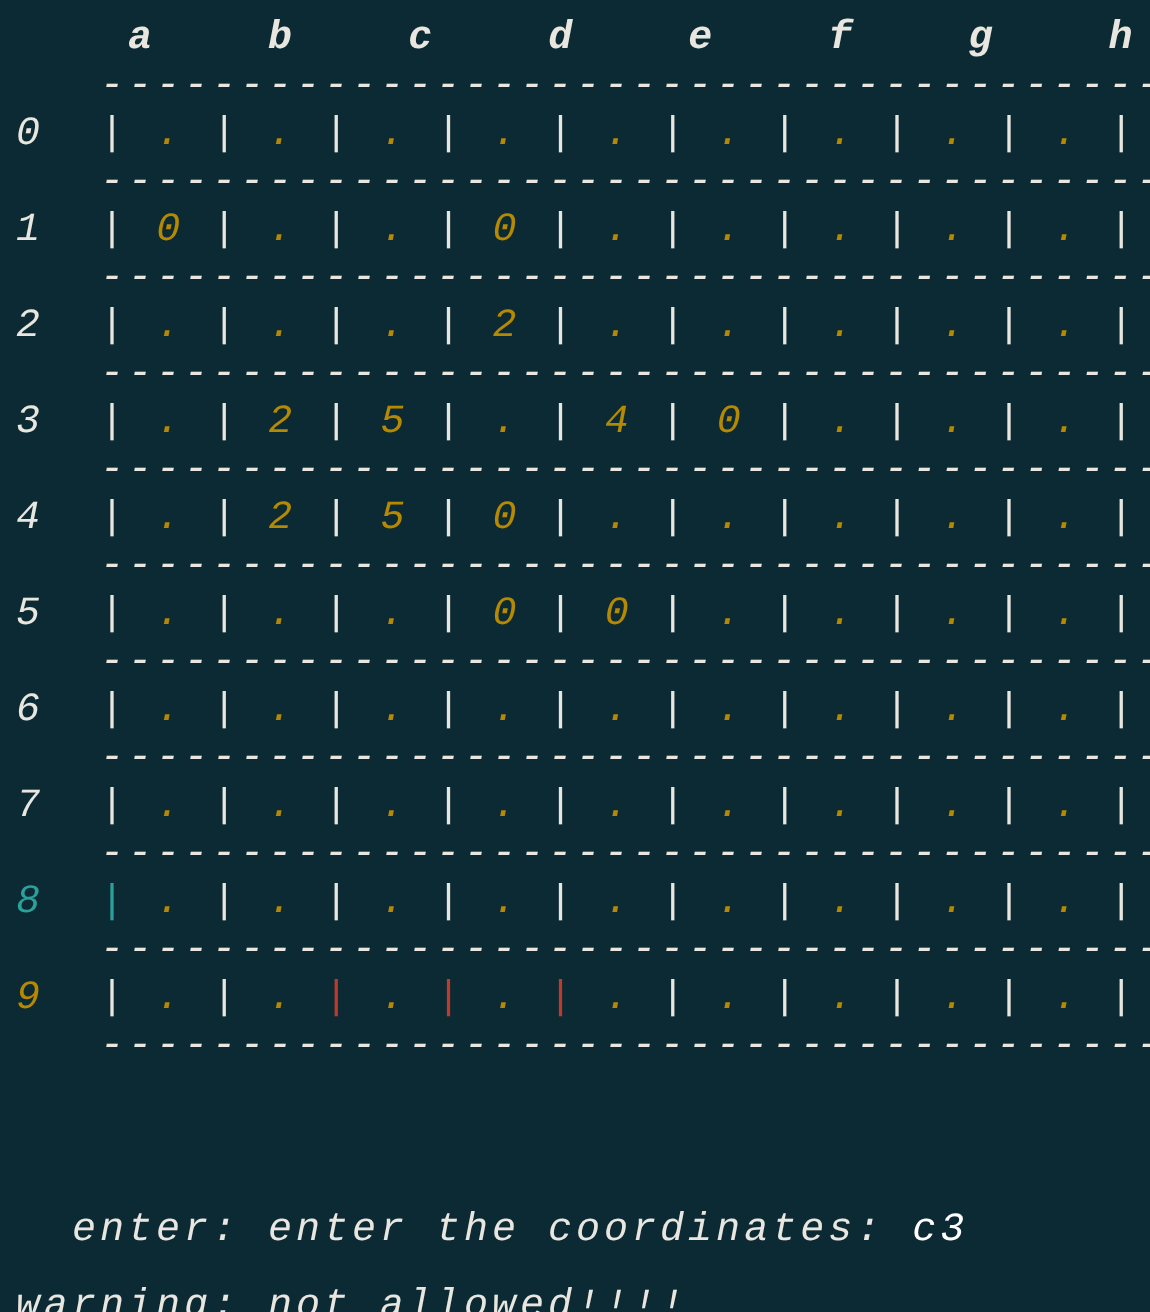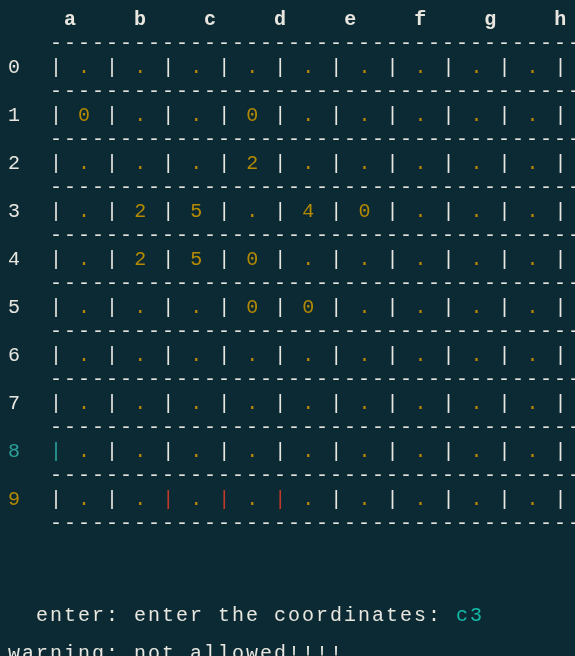--- a/index.html
+++ b/index.html
@@ -11,34 +11,35 @@
     line-height: 1.0;
     color: #ddd;
     width: 575px;
     box-sizing: border-box;
   }
   .header-row, .grid-row, .dash-row, .footer-line {
     white-space: pre;
     letter-spacing: 2px;
     margin: 0;
     padding: 2px 0;
+    font-style: italic;
   }
   .col-label { color: #e8e6df; font-weight: bold; }
   .row-label { color: #e8e6df; display:inline; }
   .row-label.special8 { color: #2aa19a; }
   .row-label.special9 { color: #b58900; }
   .dash { color: #e8e6df; }
   .pipe { color: #e8e6df; }
   .pipe.teal { color: #2aa19a; }
   .pipe.red { color: #c0392b; }
   .cell { display:inline; }
   .cell.dot { color: #b58900; }
   .cell.num { color: #b58900; font-weight: normal; }
   .footer-line.info { color: #e8e6df; margin-top: 18px; }
-  .footer-line.info .user-input { color: #14b8a6; }
+  .footer-line.info .user-input { color: #ffffff; }
   .footer-line.warn { color: #e8e6df; margin-top: 14px; }
   .spacer { height: 30px; }
 </style>
 </head>
 <body>
 
 <div id="board">
     <div class="header-row">    <span class="col-label">a</span>    <span class="col-label">b</span>    <span class="col-label">c</span>    <span class="col-label">d</span>    <span class="col-label">e</span>    <span class="col-label">f</span>    <span class="col-label">g</span>    <span class="col-label">h</span>        </div>
     <div class="dash-row"><span class="dash">   ---------------------------------------------------</span></div>
     <div class="grid-row"><span class="row-label ">0</span>  <span class="pipe ">|</span> <span class="cell dot">.</span> <span class="pipe ">|</span> <span class="cell dot">.</span> <span class="pipe ">|</span> <span class="cell dot">.</span> <span class="pipe ">|</span> <span class="cell dot">.</span> <span class="pipe ">|</span> <span class="cell dot">.</span> <span class="pipe ">|</span> <span class="cell dot">.</span> <span class="pipe ">|</span> <span class="cell dot">.</span> <span class="pipe ">|</span> <span class="cell dot">.</span> <span class="pipe ">|</span> <span class="cell dot">.</span> <span class="pipe ">|</span>  </div>

